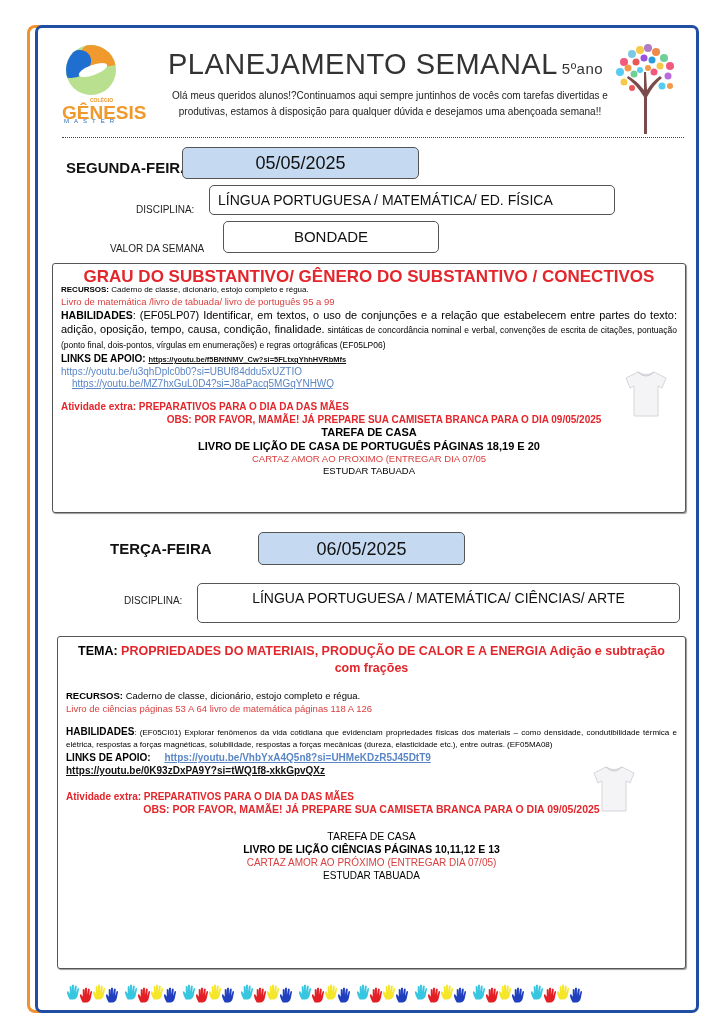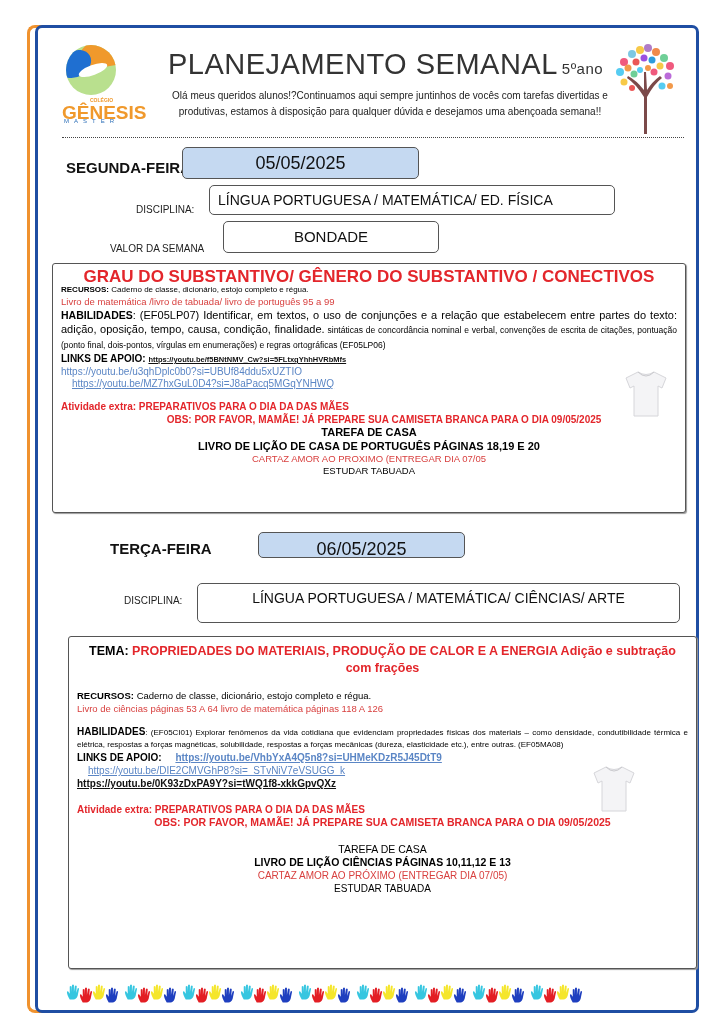--- a/index.html
+++ b/index.html
@@ -130,43 +130,42 @@
   <div class="red-light center" style="font-size:9.5px; line-height:12px;">CARTAZ  AMOR  AO PROXIMO   (ENTREGAR DIA 07/05</div>
   <div class="center" style="font-size:9.5px; line-height:12px;">ESTUDAR TABUADA</div>
 </div>
 
 <svg class="tshirt" style="left:624px; top:368px;" viewBox="0 0 44 50">
   <path d="M14 4 Q22 9 30 4 L42 10 L38 20 L34 18 L34 48 L10 48 L10 18 L6 20 L2 10 Z" fill="#f4f4f6" stroke="#d6d6da" stroke-width="1"></path>
   <path d="M14 4 Q22 12 30 4" fill="none" stroke="#c9c9cd" stroke-width="1"></path>
 </svg>
 
 <div class="day-label" style="left:110px; top:540px;">TERÇA-FEIRA</div>
-<div class="date-box" style="left:258px; top:532px; width:207px; height:26px; line-height:33px;">06/05/2025</div>
+<div class="date-box" style="left:258px; top:532px; width:207px; height:33px; line-height:33px;">06/05/2025</div>
 
 <div class="small-label" style="left:124px; top:595px;">DISCIPLINA:</div>
 <div class="field-box" style="left:197px; top:583px; width:483px; height:40px; line-height:29px; text-align:center;">LÍNGUA PORTUGUESA / MATEMÁTICA/ CIÊNCIAS/ ARTE</div>
 
-<div class="card" style="left:68px; top:636px; width:629px; height:333px; padding:6px 8px; font-size:9.5px; line-height:12px;">
+<div class="card" style="left:57px; top:636px; width:629px; height:333px; padding:6px 8px; font-size:9.5px; line-height:12px;">
   <div class="center bold" style="font-size:12.5px; line-height:17px; padding:0 12px;">
     <span>TEMA:</span>
     <span class="red">PROPRIEDADES DO MATERIAIS, PRODUÇÃO DE CALOR E A ENERGIA  Adição e subtração com frações</span>
   </div>
   <div style="margin-top:12px; font-size:9.5px; line-height:13px;">
     <span class="bold">RECURSOS:</span>
     <span>Caderno de classe, dicionário, estojo completo e régua.</span>
   </div>
   <div class="red-light" style="font-size:9.5px; line-height:13px;">Livro de ciências páginas 53 A 64     livro de matemática páginas 118 A 126</div>
   <div style="margin-top:11px; text-align:justify; font-size:8px; line-height:12px;">
     <span class="bold" style="font-size:10px;">HABILIDADES</span><span>: (EF05CI01) Explorar fenômenos da vida cotidiana que evidenciam propriedades físicas dos materiais – como densidade, condutibilidade térmica e elétrica, respostas a forças magnéticas, solubilidade, respostas a forças mecânicas (dureza, elasticidade etc.), entre outras. (EF05MA08)</span>
   </div>
   <div style="font-size:10px; line-height:13px;">
     <span class="bold">LINKS DE APOIO:</span>
     <a class="link bold">https://youtu.be/VhbYxA4Q5n8?si=UHMeKDzR5J45DtT9</a>
   </div>
-  <div class="link" style="font-size:10px; line-height:13px;">https://youtu.be/DIE2CMVGhP8?si=_STvNiV7eVSUGG_k</div>
   <div class="link-dark" style="font-size:10px; line-height:13px;">https://youtu.be/0K93zDxPA9Y?si=tWQ1f8-xkkGpvQXz</div>
   <div class="red bold" style="margin-top:13px; font-size:10px; line-height:13px;">Atividade extra: PREPARATIVOS  PARA O DIA DA DAS MÃES</div>
   <div class="red bold center" style="font-size:10.5px; line-height:13px;">OBS: POR FAVOR, MAMÃE!   JÁ PREPARE  SUA CAMISETA  BRANCA  PARA O DIA 09/05/2025</div>
   <div class="center" style="margin-top:14px; font-size:10.5px; line-height:13px;">TAREFA  DE CASA</div>
   <div class="bold center" style="font-size:10.5px; line-height:13px;">LIVRO DE LIÇÃO  CIÊNCIAS  PÁGINAS  10,11,12 E 13</div>
   <div class="red-light center" style="font-size:10px; line-height:13px;">CARTAZ  AMOR  AO PRÓXIMO    (ENTREGAR  DIA  07/05)</div>
   <div class="center" style="font-size:10px; line-height:13px;">ESTUDAR TABUADA</div>
 </div>
 
 <svg class="tshirt" style="left:592px; top:763px;" viewBox="0 0 44 50">

